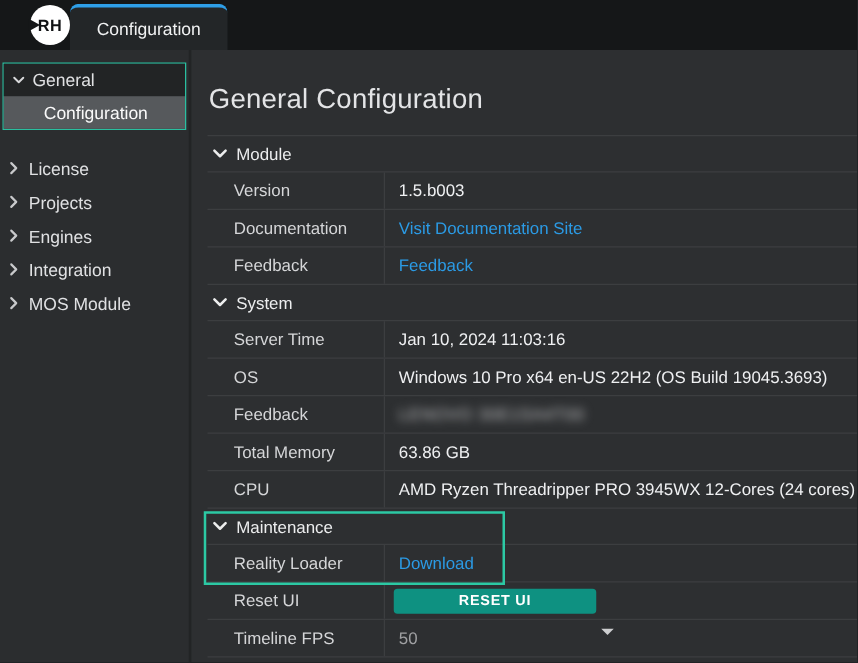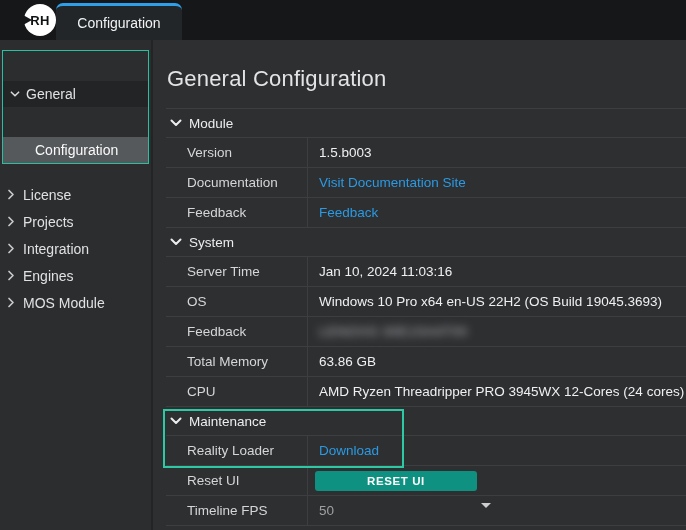--- a/index.html
+++ b/index.html
@@ -27,21 +27,21 @@
     color:#f1f2f3;font-size:14px;
   }
   
   .body{display:flex;height:490px;}
   .sidebar{
     width:153px;background:#2b2d2f;border-right:2px solid #222425;
     padding-top:10px;flex:none;
   }
   .sel-group{margin:0 2px;border:1px solid #2abfa0;}
   .side-row{
-    height:26px;display:flex;align-items:center;color:#e0e1e3;font-size:14px;cursor:default;margin-top:30px;
+    height:26px;display:flex;align-items:center;color:#e0e1e3;font-size:14px;cursor:default;
   }
   .side-row.group{background:#222425;padding-left:7px;}
   .side-row.group .chev{margin-right:6px;}
   .side-row.child{background:#56595c;padding-left:32px;color:#fafafa;}
   .side-row.item{height:25px;padding-left:6px;margin-top:2px;}
   .side-row.item .chev{margin-right:7px;}
   .chev{display:inline-flex;width:10px;justify-content:center;flex:none;}
   
   .main{flex:1;position:relative;padding:0 0 0 13px;}
   .page-title{
@@ -128,29 +128,29 @@
             </svg>
         </span>
         <span>Projects</span>
       </div>
       <div class="side-row item">
         <span class="chev">
           <svg width="8" height="11" viewBox="0 0 8 11">
               <path d="M2 1.5l4 4-4 4" stroke="#c8c9cb" stroke-width="1.7" fill="none" stroke-linecap="round" stroke-linejoin="round"></path>
             </svg>
         </span>
+        <span>Engines</span>
+      </div>
+      <div class="side-row item">
+        <span class="chev">
+          <svg width="8" height="11" viewBox="0 0 8 11">
+              <path d="M2 1.5l4 4-4 4" stroke="#c8c9cb" stroke-width="1.7" fill="none" stroke-linecap="round" stroke-linejoin="round"></path>
+            </svg>
+        </span>
         <span>Integration</span>
-      </div>
-      <div class="side-row item">
-        <span class="chev">
-          <svg width="8" height="11" viewBox="0 0 8 11">
-              <path d="M2 1.5l4 4-4 4" stroke="#c8c9cb" stroke-width="1.7" fill="none" stroke-linecap="round" stroke-linejoin="round"></path>
-            </svg>
-        </span>
-        <span>Engines</span>
       </div>
       <div class="side-row item">
         <span class="chev">
           <svg width="8" height="11" viewBox="0 0 8 11">
               <path d="M2 1.5l4 4-4 4" stroke="#c8c9cb" stroke-width="1.7" fill="none" stroke-linecap="round" stroke-linejoin="round"></path>
             </svg>
         </span>
         <span>MOS Module</span>
       </div>
     </nav>

